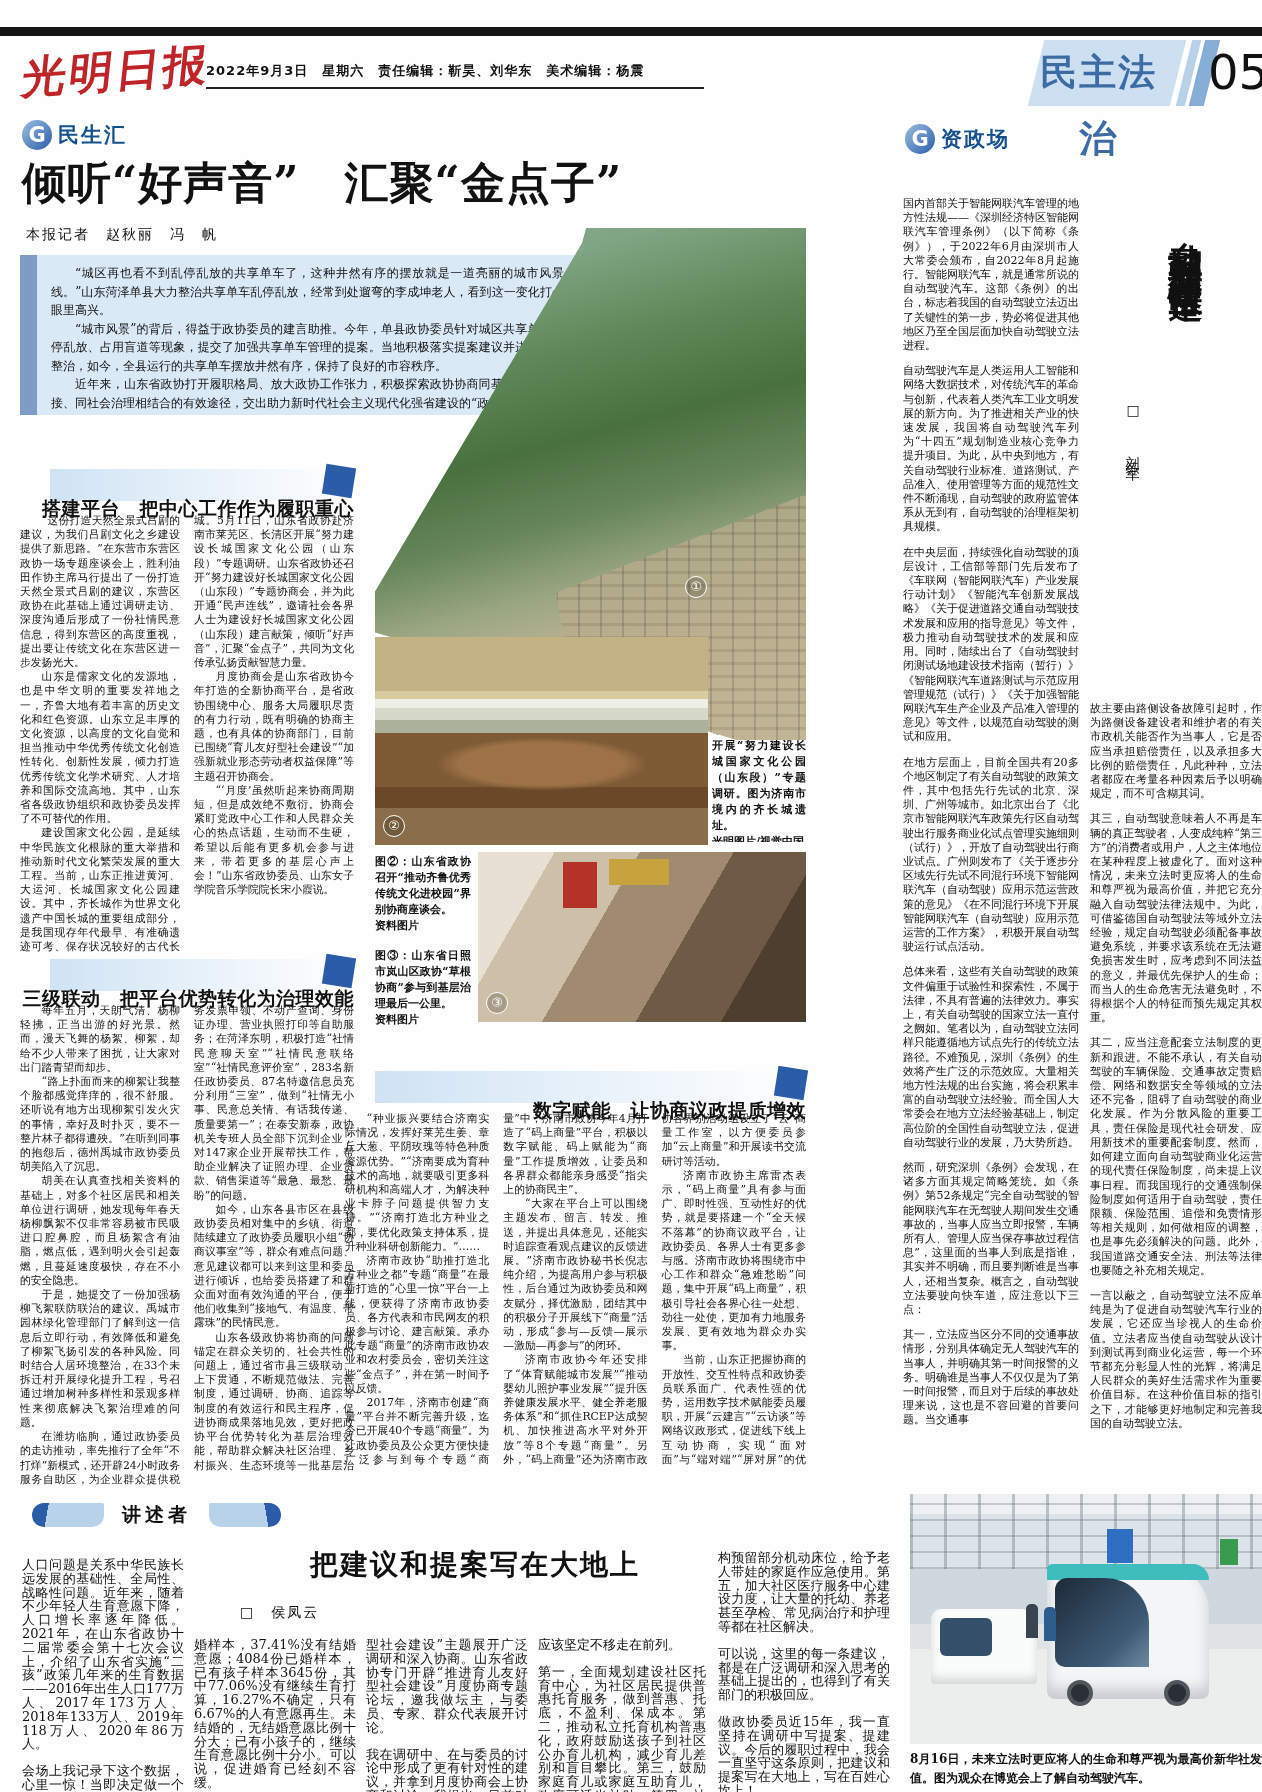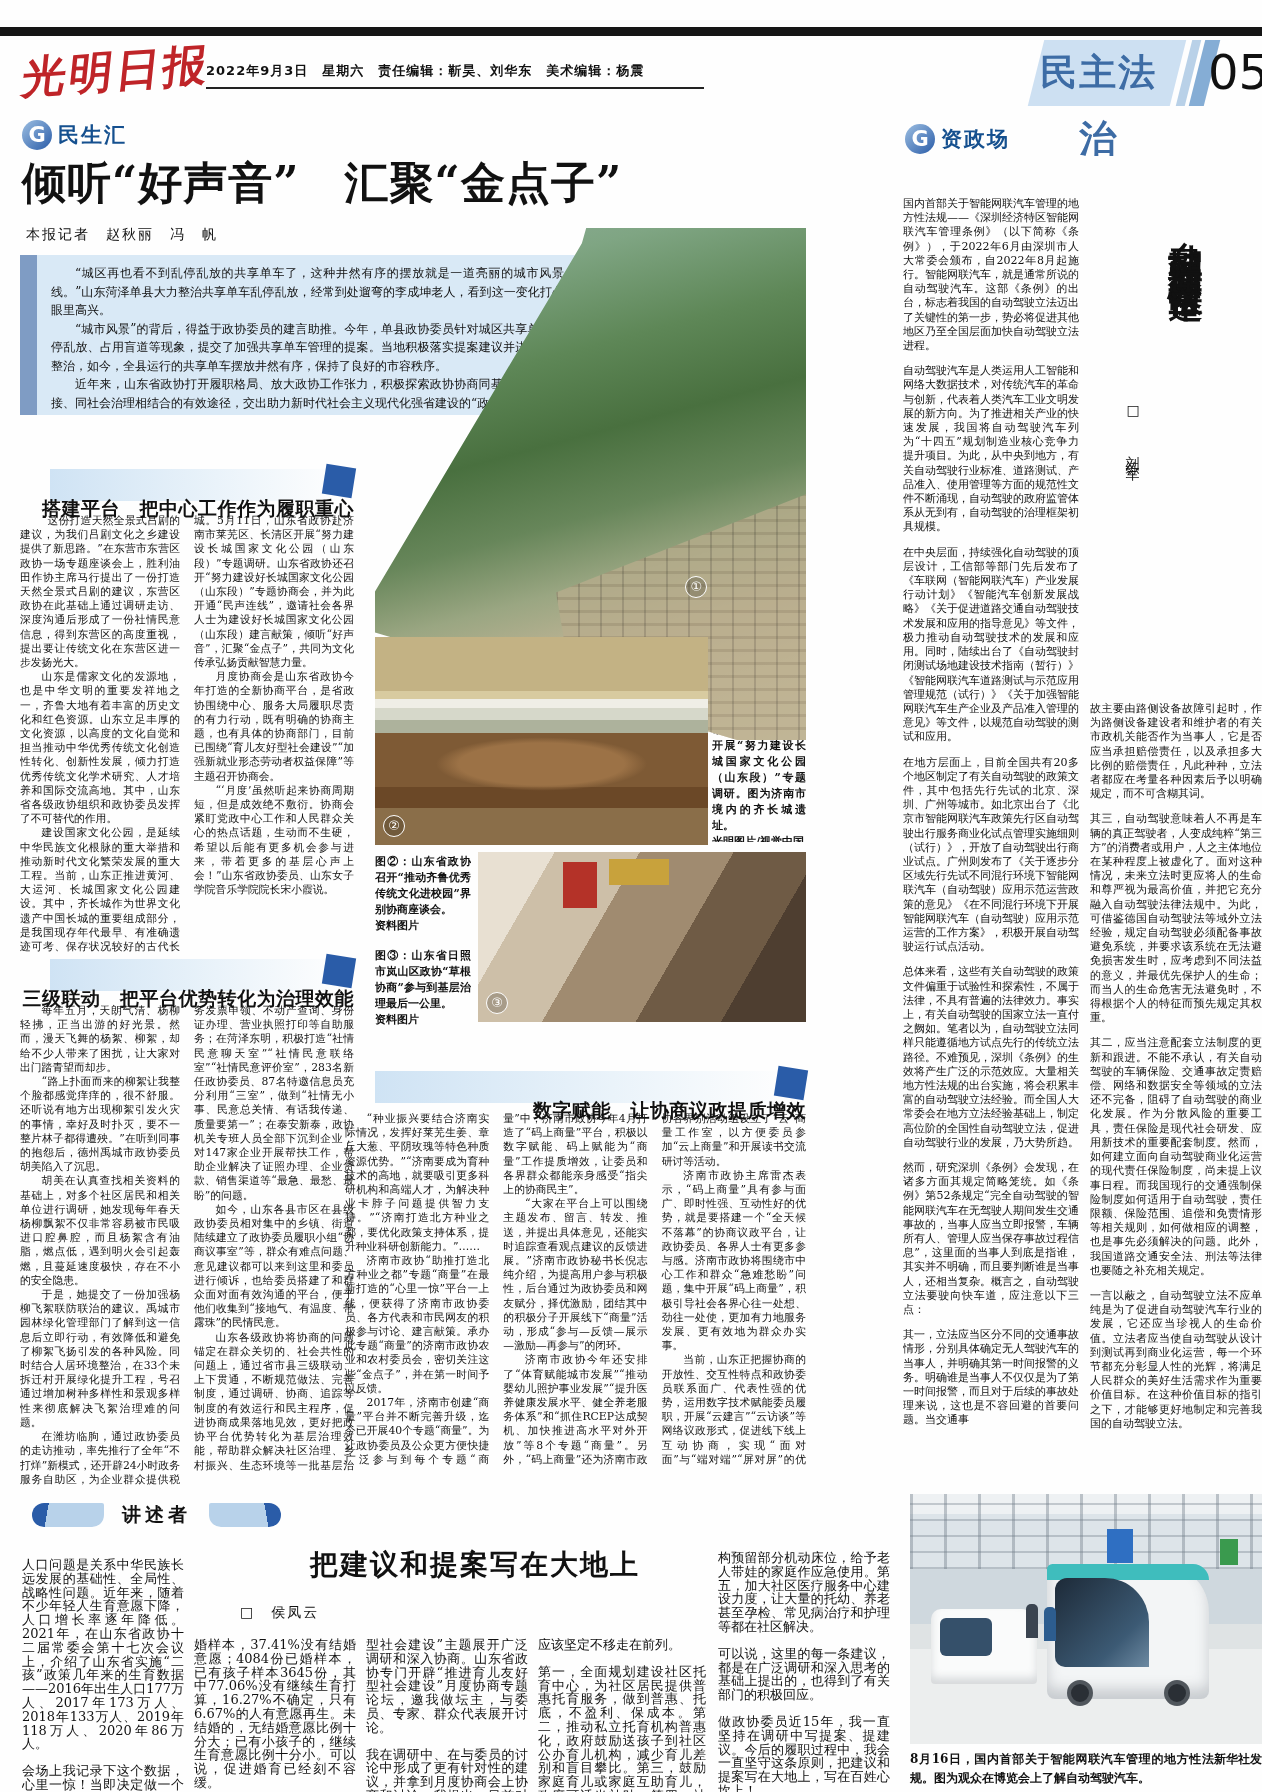--- a/index.html
+++ b/index.html
@@ -233,21 +233,21 @@
       <div class="bus-teal"></div>
       <div class="bus-glass"></div>
       <span class="wheel" style="left:12%;"></span>
       <span class="wheel" style="right:12%;"></span>
     </div>
     <span class="person" style="left:33%;top:44%;"></span>
     <span class="person blue" style="left:38%;top:45%;"></span>
   </div>
   <div class="abs bus-cap">
     <b class="credit-inline">新华社发</b>
-    <span>8月16日，国内首部关于智能网联汽车管理的地方性法规。图为观众在博览会上了解自动驾驶汽车。</span>
+    <span>8月16日，未来立法时更应将人的生命和尊严视为最高价值。图为观众在博览会上了解自动驾驶汽车。</span>
   </div>
 
   <div class="abs kicker">
     <span class="wing"></span>
     <span class="kicker-text">讲述者</span>
     <span class="wing right"></span>
   </div>
   <div class="abs ba-title">把建议和提案写在大地上</div>
   <div class="abs ba-author">□　侯凤云</div>
 

